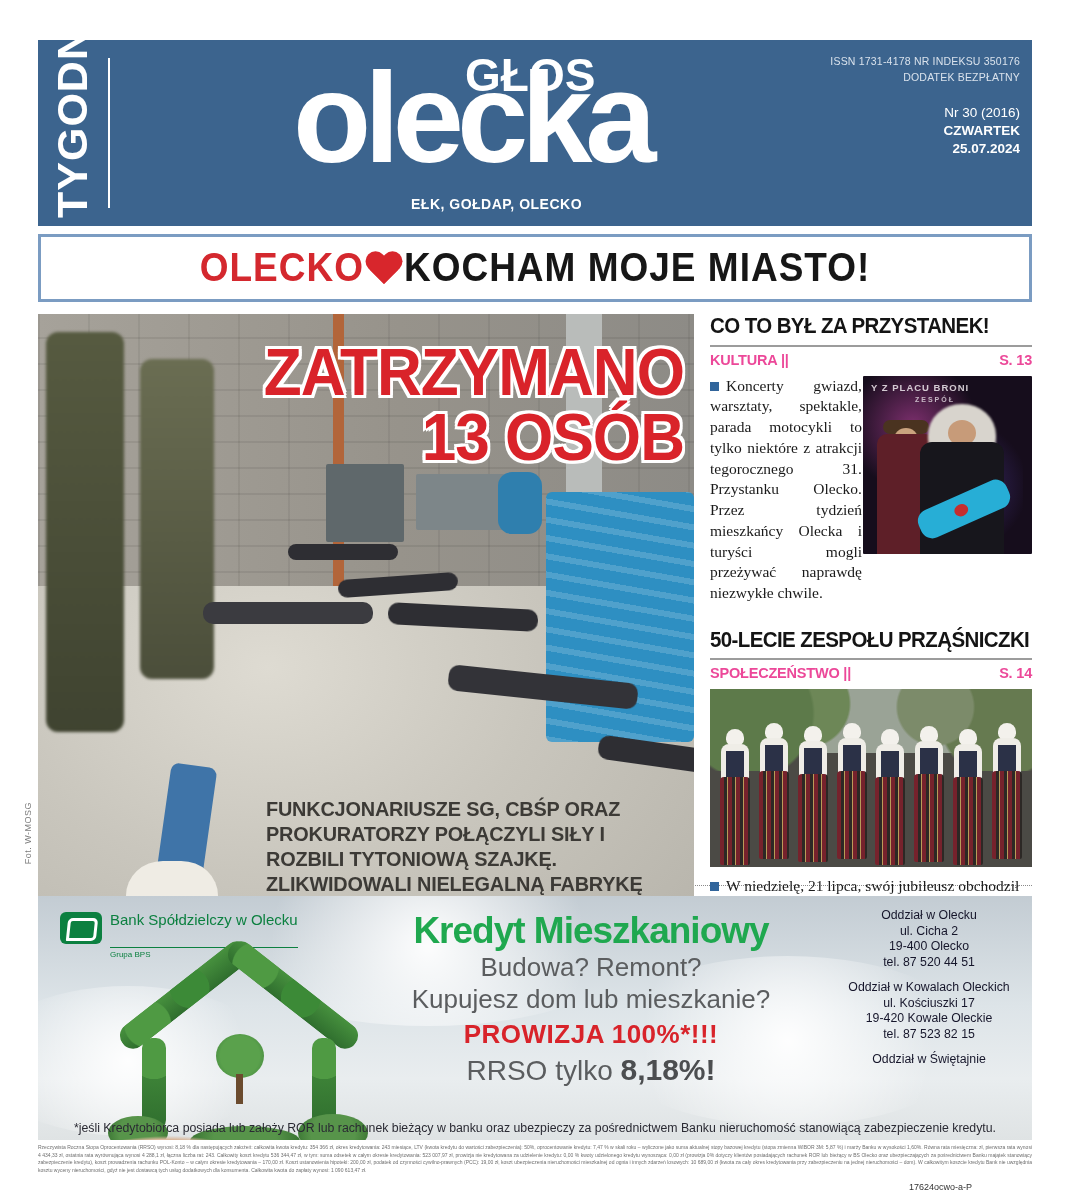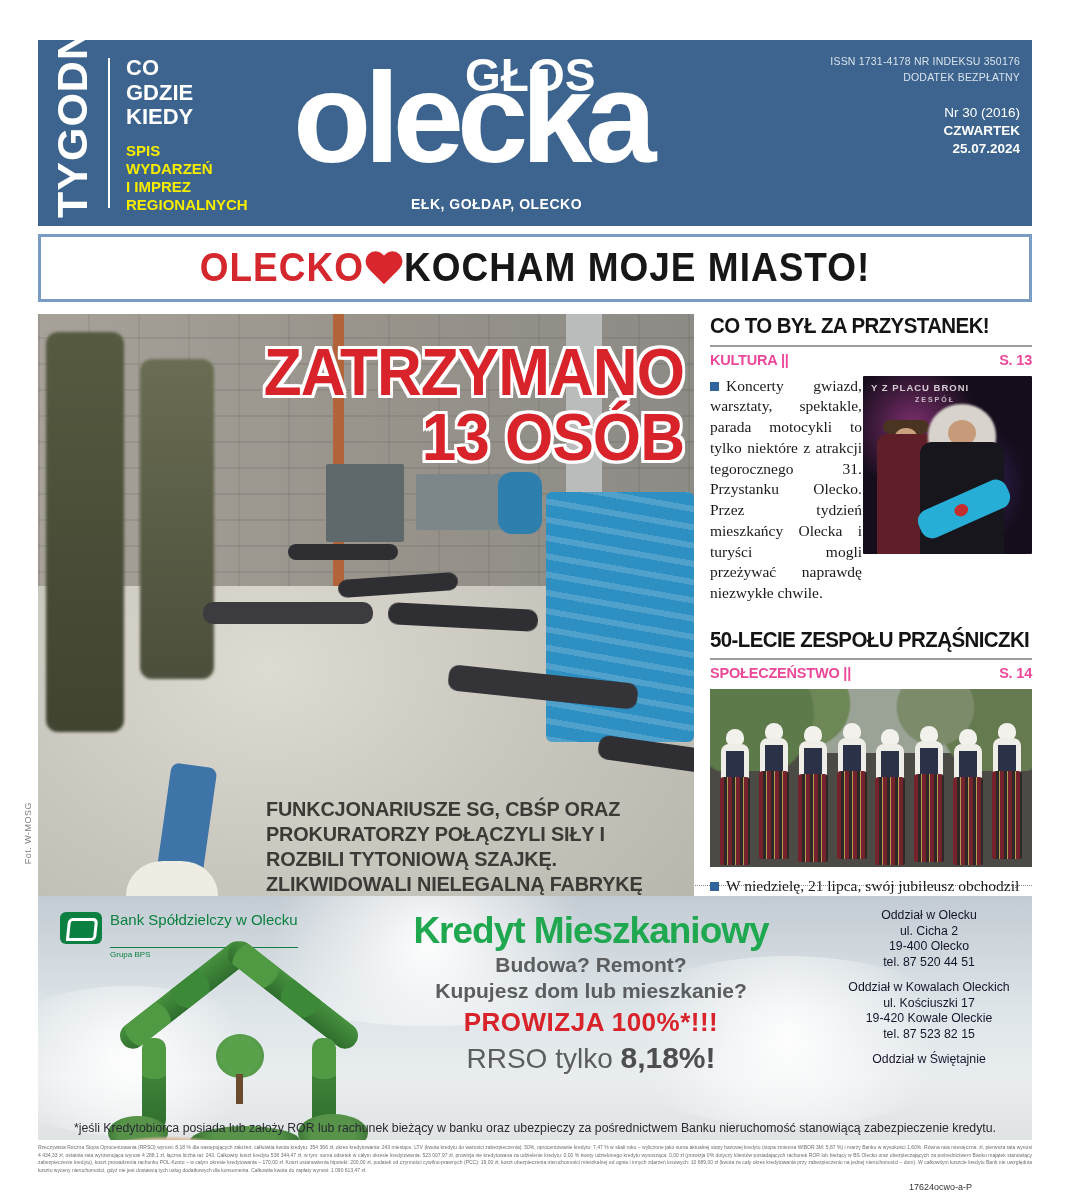--- a/index.html
+++ b/index.html
@@ -151,54 +151,41 @@
   .wallL{left:44px;}.wallR{left:214px;}
   .inner-tree{position:absolute;left:118px;top:104px;width:48px;height:44px;background:radial-gradient(circle,#5aa14c 0 60%,#3b7d37 100%);border-radius:50%;}
   .inner-trunk{position:absolute;left:138px;top:144px;width:7px;height:30px;background:#6b4b2e;}
   .bush{position:absolute;background:radial-gradient(circle,#57944a 0 55%,#35702f 100%);border-radius:50%;}
   .b1{left:10px;top:186px;width:60px;height:34px;}
   .b2{left:200px;top:184px;width:70px;height:38px;}
   .b3{left:92px;top:196px;width:110px;height:30px;}
   .hands{position:absolute;left:-30px;top:196px;width:200px;height:60px;background:radial-gradient(ellipse at 30% 80%,#d9b89c 0 55%,transparent 60%);transform:rotate(-8deg);}
   .ad-center{position:absolute;left:318px;top:14px;width:470px;text-align:center;}
   .ad-title{font-size:37px;font-weight:bold;color:#1fa84f;letter-spacing:-1px;}
-  .ad-line{font-size:21px;color:#5b5d5f;line-height:1.22;font-weight:bold;}
+  .ad-line{font-size:26px;color:#5b5d5f;line-height:1.22;}
   .ad-promo{margin-top:4px;font-size:26px;font-weight:bold;color:#d8232a;letter-spacing:.5px;}
   .ad-rrso{margin-top:3px;font-size:28px;color:#5b5d5f;}
   .ad-rrso .val{font-weight:bold;color:#4c4e50;font-size:30px;}
   .ad-branches{position:absolute;right:10px;top:12px;width:186px;text-align:center;
       font-size:12.3px;color:#16162b;line-height:1.28;}
   .branch{margin-bottom:9px;}
   .ad-note{position:absolute;left:0;right:0;bottom:5px;text-align:center;font-size:12.3px;color:#2a2a33;}
 
   .fineprint{margin-top:4px;font-size:5px;line-height:1.5;color:#6e6e6e;text-align:justify;}
   .ad-code{margin-top:8px;text-align:right;font-size:9px;color:#333;padding-right:60px;}
 </style>
 </head>
 <body>
 
 <div class="page">
   <div class="inner">
 
     <div class="masthead">
       <div class="tygodnik">TYGODNIK</div>
       <div class="mast-divider"></div>
-      <div class="mast-left">
-        <div class="cgk">
-          <div>CO</div>
-          <div>GDZIE</div>
-          <div>KIEDY</div>
-        </div>
-        <div class="spis">
-          <div>SPIS</div>
-          <div>WYDARZEŃ</div>
-          <div>I IMPREZ</div>
-          <div>REGIONALNYCH</div>
-        </div>
-      </div>
       <div class="logo">
         <div class="logo-top">GŁOS</div>
         <div class="logo-main">olecka</div>
         <div class="logo-tag">EŁK, GOŁDAP, OLECKO</div>
       </div>
       <div class="mast-right">
         <div class="issn-line">ISSN 1731-4178    NR INDEKSU 350176</div>
         <div class="issn-line">DODATEK BEZPŁATNY</div>
         <div class="issue">
           <div>Nr 30 (2016)</div>

